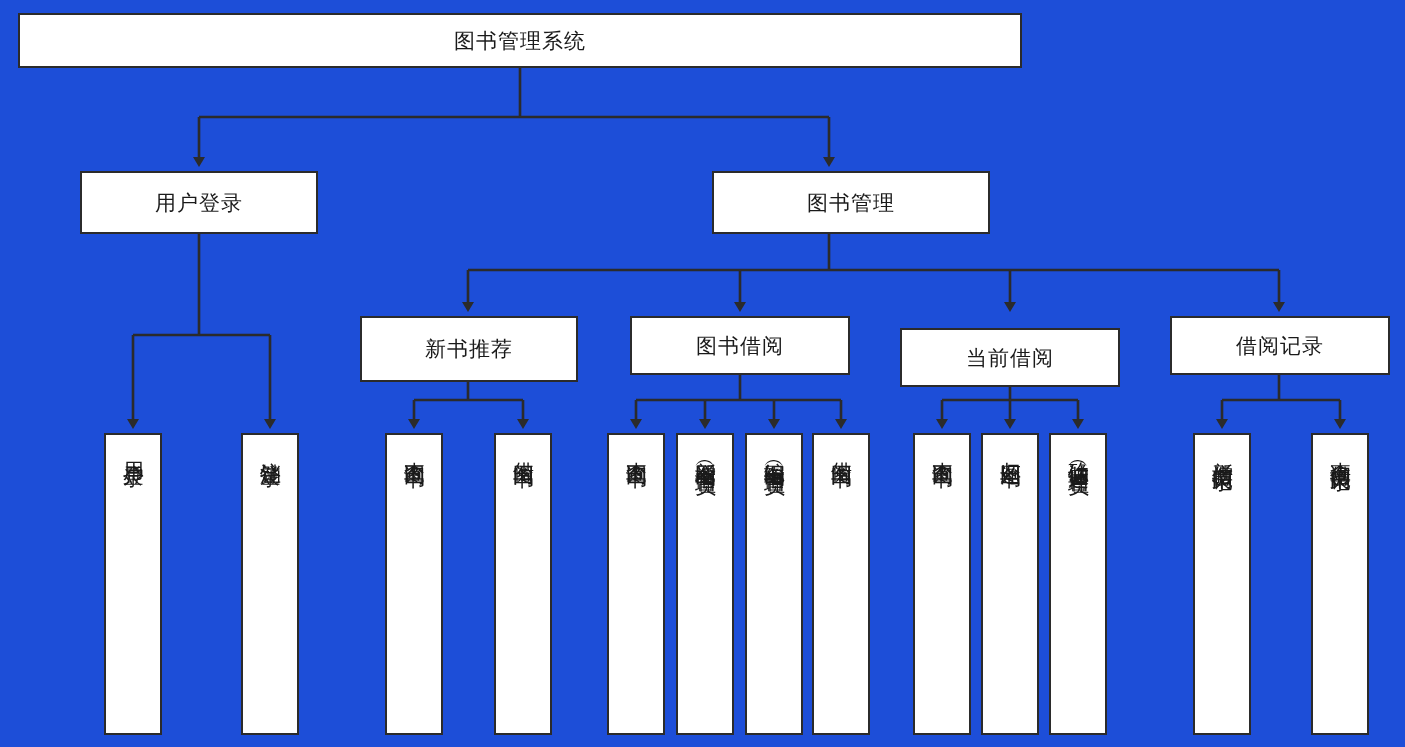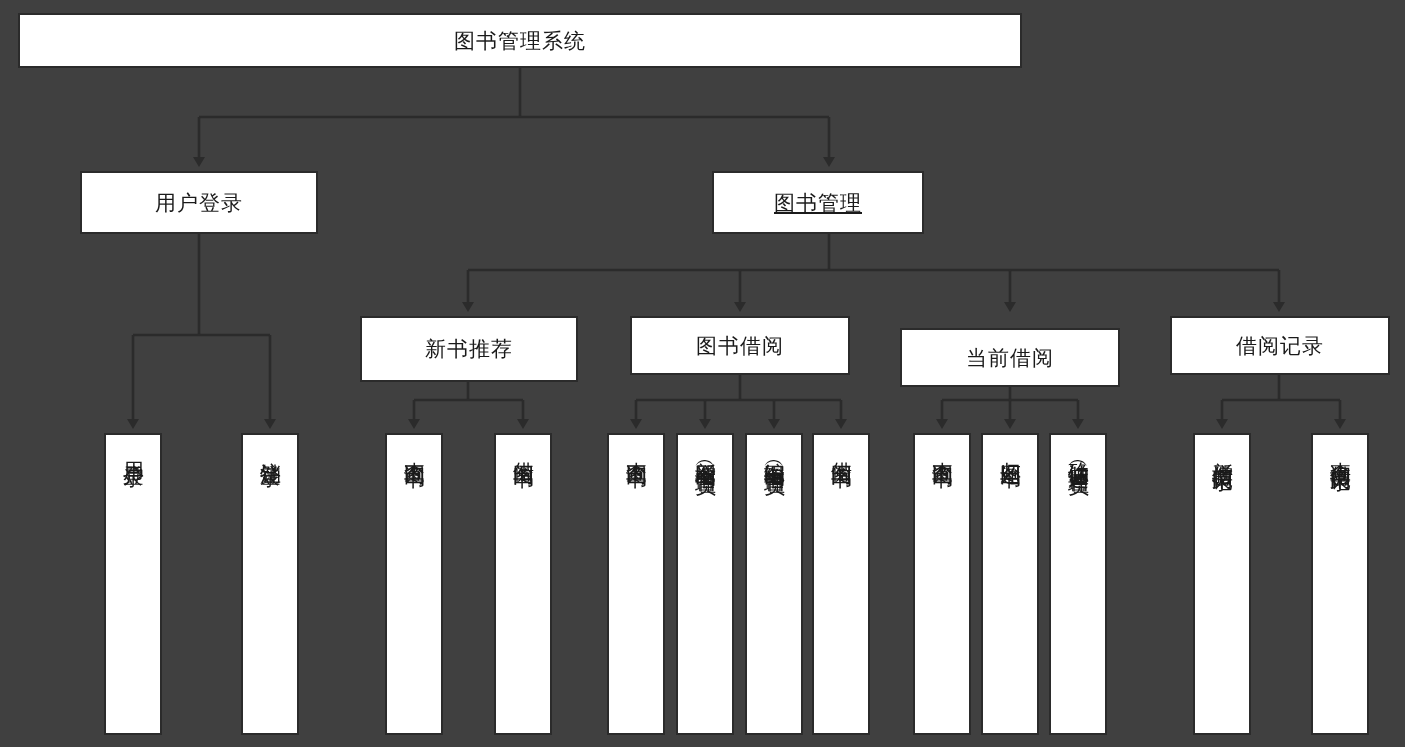--- a/index.html
+++ b/index.html
@@ -7,21 +7,21 @@
     padding: 0;
     background: #ffffff;
   }
   body {
     font-family: "DejaVu Sans", "Liberation Sans", sans-serif;
   }
   #canvas {
     position: relative;
     width: 1405px;
     height: 747px;
-    background: #404040;
+    background: #1d4ed8;
     overflow: hidden;
   }
   svg#wires {
     position: absolute;
     left: 0;
     top: 0;
     width: 1405px;
     height: 747px;
     pointer-events: none;
   }
@@ -115,21 +115,21 @@
     </g>
   </svg>
 
   <div class="node horiz" style="left:18px; top:13px; width:1004px; height:55px;">
     <span>图书管理系统</span>
   </div>
 
   <div class="node horiz" style="left:80px; top:171px; width:238px; height:63px;">
     <span>用户登录</span>
   </div>
-  <div class="node horiz" style="left:712px; top:171px; width:212px; height:63px;text-decoration:underline;">
+  <div class="node horiz" style="left:712px; top:171px; width:278px; height:63px;">
     <span>图书管理</span>
   </div>
 
   <div class="node horiz" style="left:360px; top:316px; width:218px; height:66px;">
     <span>新书推荐</span>
   </div>
   <div class="node horiz" style="left:630px; top:316px; width:220px; height:59px;">
     <span>图书借阅</span>
   </div>
   <div class="node horiz" style="left:900px; top:328px; width:220px; height:59px;">

